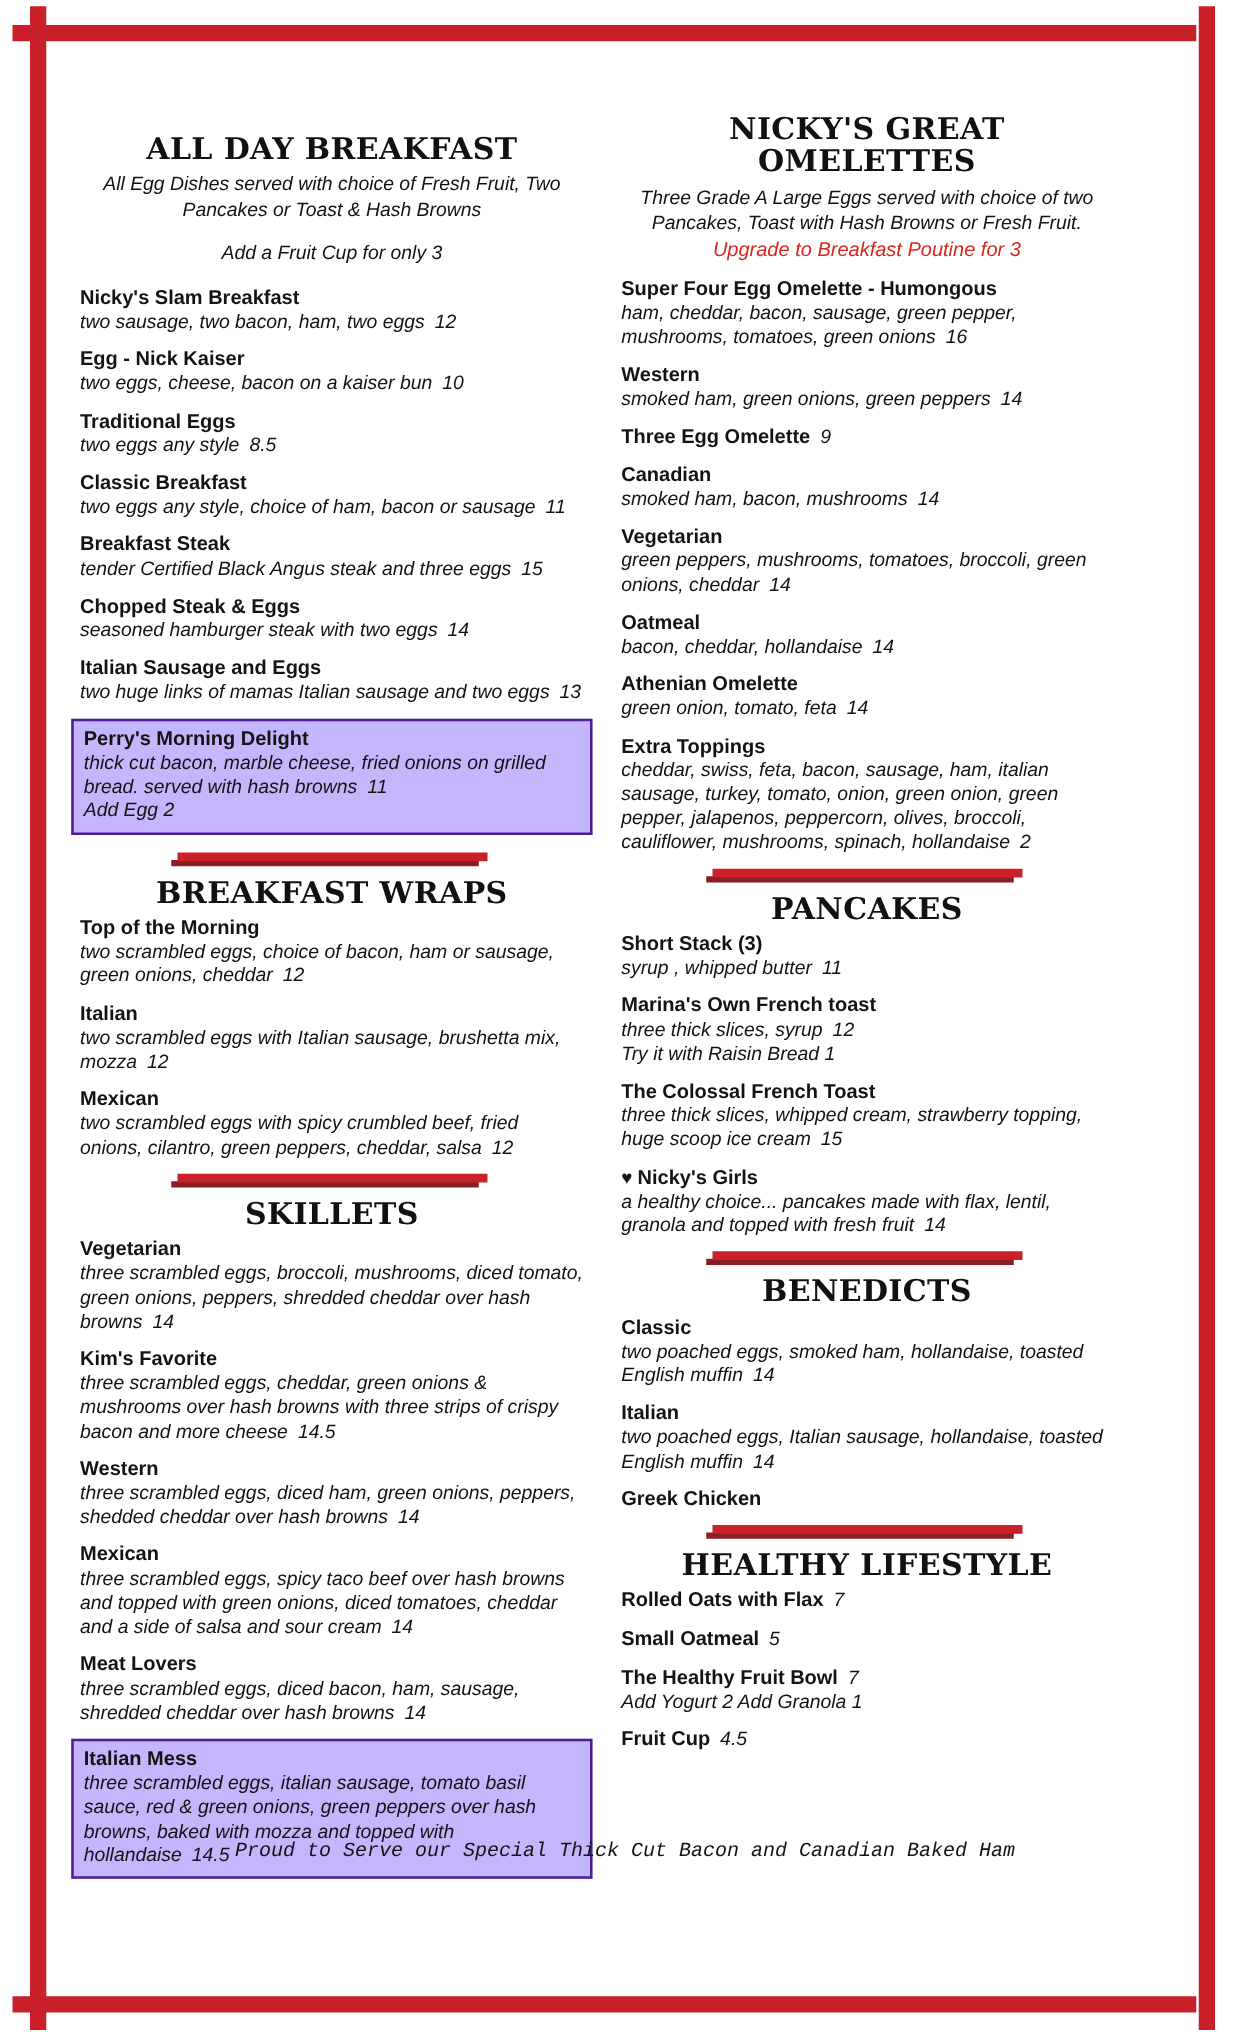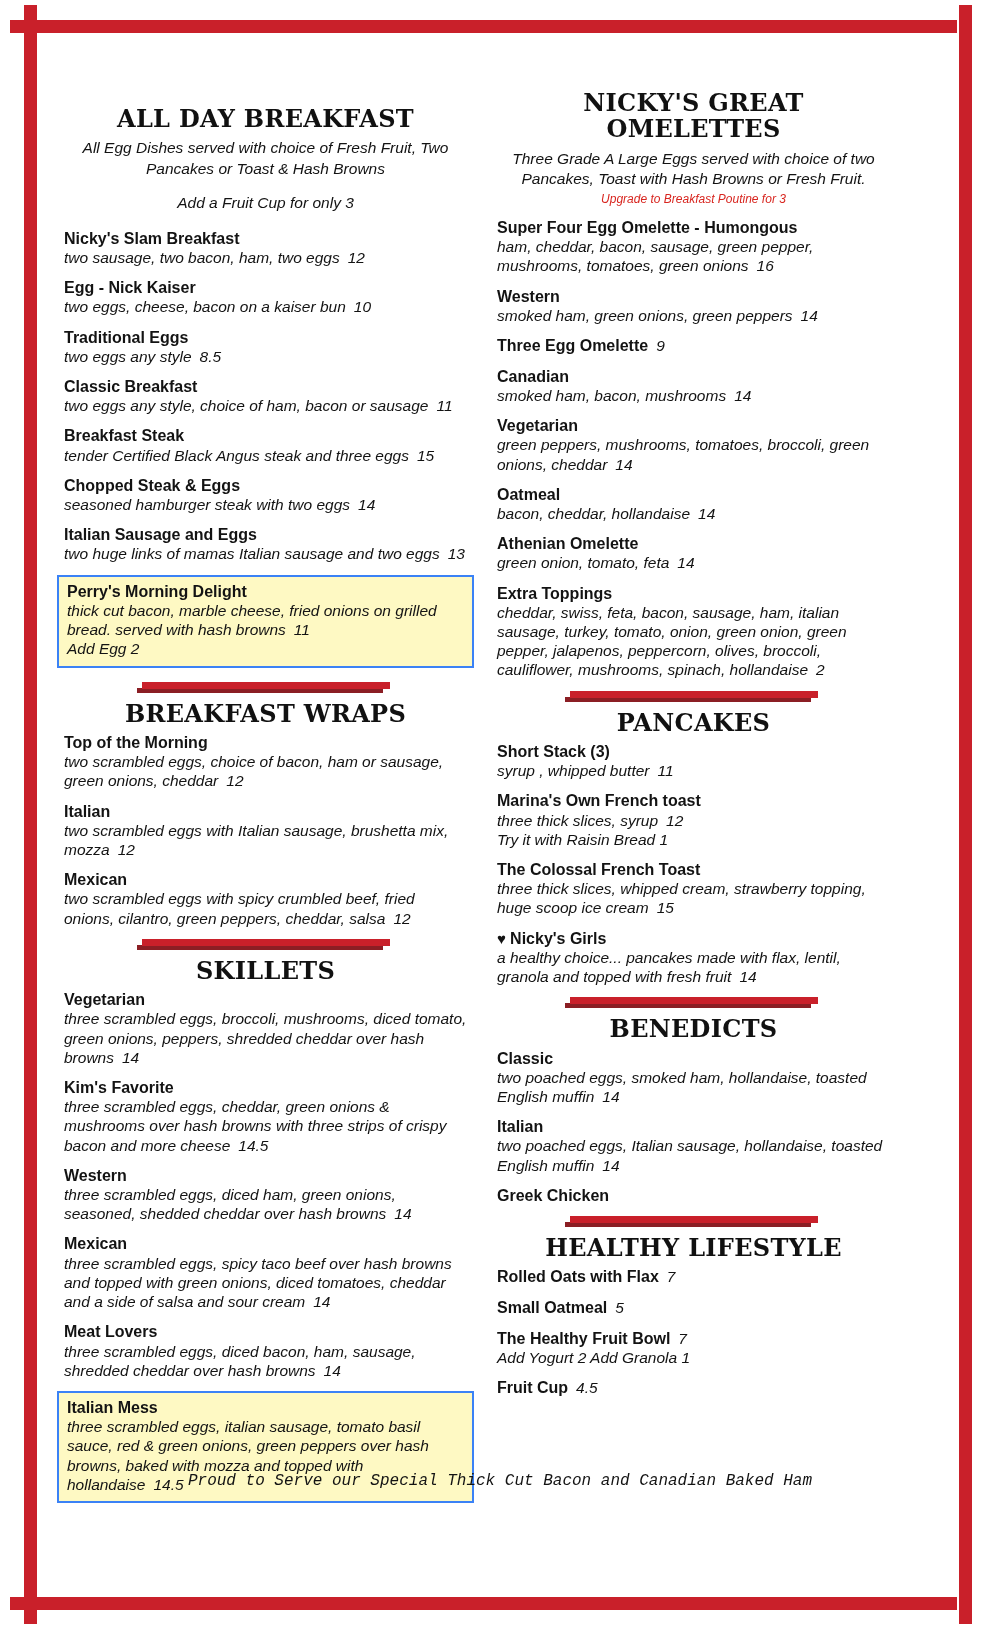--- a/index.html
+++ b/index.html
@@ -18,36 +18,36 @@
   .col-right{left:497px;top:90px;width:393px;}
 
   .section-title{
     font-family:"DejaVu Serif","Liberation Serif",serif;font-weight:bold;
     font-size:24px;line-height:1.1;text-align:center;margin:0 0 6px 0;color:#111;
     letter-spacing:0.3px;
   }
   .subtitle{font-style:italic;font-size:15.5px;line-height:1.3;text-align:center;margin:0 0 14px 0;}
   .subtitle.tight{margin-bottom:3px;}
   .note{margin:2px 0 16px 0;}
-  .upgrade{color:#d8251f;font-style:italic;font-size:12px;text-align:center;margin:0 0 12px 0;}
+  .upgrade{color:#d8251f;font-style:italic;font-size:16px;text-align:center;margin:0 0 12px 0;}
 
   .bar{
     width:248px;height:7px;background:#c9202a;margin:10px auto 12px auto;
     box-shadow:-6px 5px 0 -1px #8b1e24;
   }
 
   .item{margin:0 0 11px 0;}
   .item-name{font-weight:bold;font-size:16px;line-height:1.2;}
   .item-desc{font-style:italic;font-size:15.5px;line-height:1.24;}
   .price{font-style:italic;font-weight:normal;margin-left:8px;}
   .item-name .price{font-size:15.5px;}
   .heart{font-style:normal;font-size:15px;}
 
   .hl{
-    background:#fef9c3;border:2px solid #3b82f6;
+    background:#c4b5fd;border:2px solid #4c1d95;
     padding:5px 8px 7px 8px;margin:3px -7px 14px -7px;
   }
 
   .footer{
     position:absolute;left:0;top:1472px;width:100%;text-align:center;
     font-style:italic;font-size:16px;margin:0;font-family:Liberation Mono, monospace;
   }
 </style>
 </head>
 <body>
@@ -126,21 +126,21 @@
         <div class="item">
           <div class="item-name"><span>Vegetarian</span></div>
           <div class="item-desc"><span>three scrambled eggs, broccoli, mushrooms, diced tomato, green onions, peppers, shredded cheddar over hash browns</span><span class="price">14</span></div>
         </div>
         <div class="item">
           <div class="item-name"><span>Kim's Favorite</span></div>
           <div class="item-desc"><span>three scrambled eggs, cheddar, green onions &amp; mushrooms over hash browns with three strips of crispy bacon and more cheese</span><span class="price">14.5</span></div>
         </div>
         <div class="item">
           <div class="item-name"><span>Western</span></div>
-          <div class="item-desc"><span>three scrambled eggs, diced ham, green onions, seasoned, shedded cheddar over hash browns</span><span class="price">14</span></div>
+          <div class="item-desc"><span>three scrambled eggs, diced ham, green onions, peppers, shedded cheddar over hash browns</span><span class="price">14</span></div>
         </div>
         <div class="item">
           <div class="item-name"><span>Mexican</span></div>
           <div class="item-desc"><span>three scrambled eggs, spicy taco beef over hash browns and topped with green onions, diced tomatoes, cheddar and a side of salsa and sour cream</span><span class="price">14</span></div>
         </div>
         <div class="item">
           <div class="item-name"><span>Meat Lovers</span></div>
           <div class="item-desc"><span>three scrambled eggs, diced bacon, ham, sausage, shredded cheddar over hash browns</span><span class="price">14</span></div>
         </div>
         <div class="item hl">

